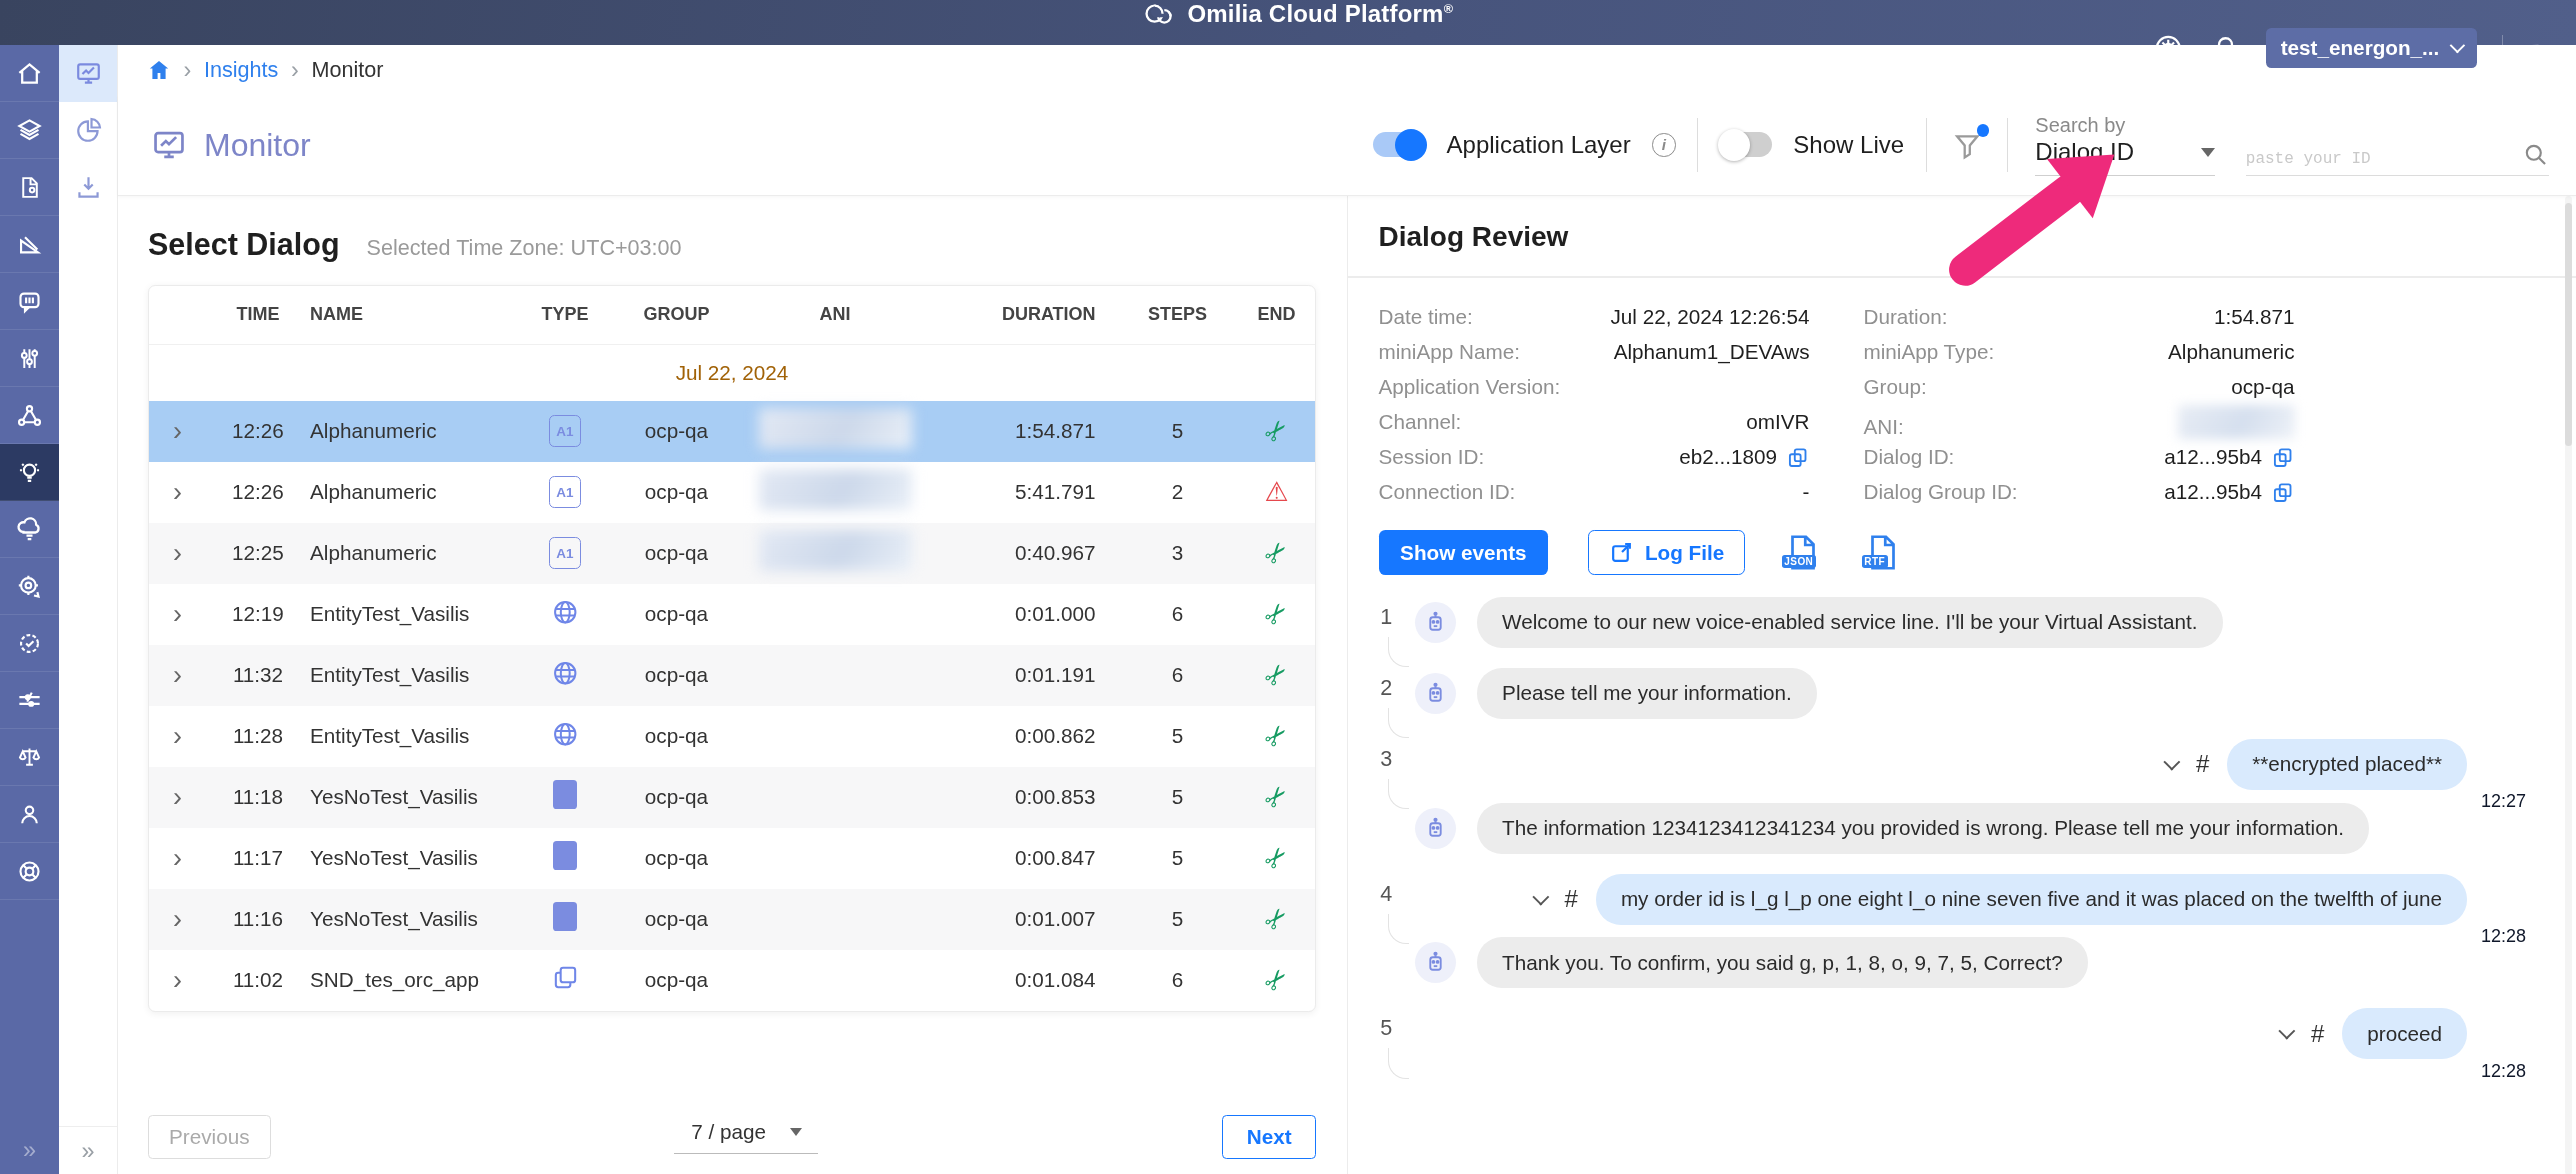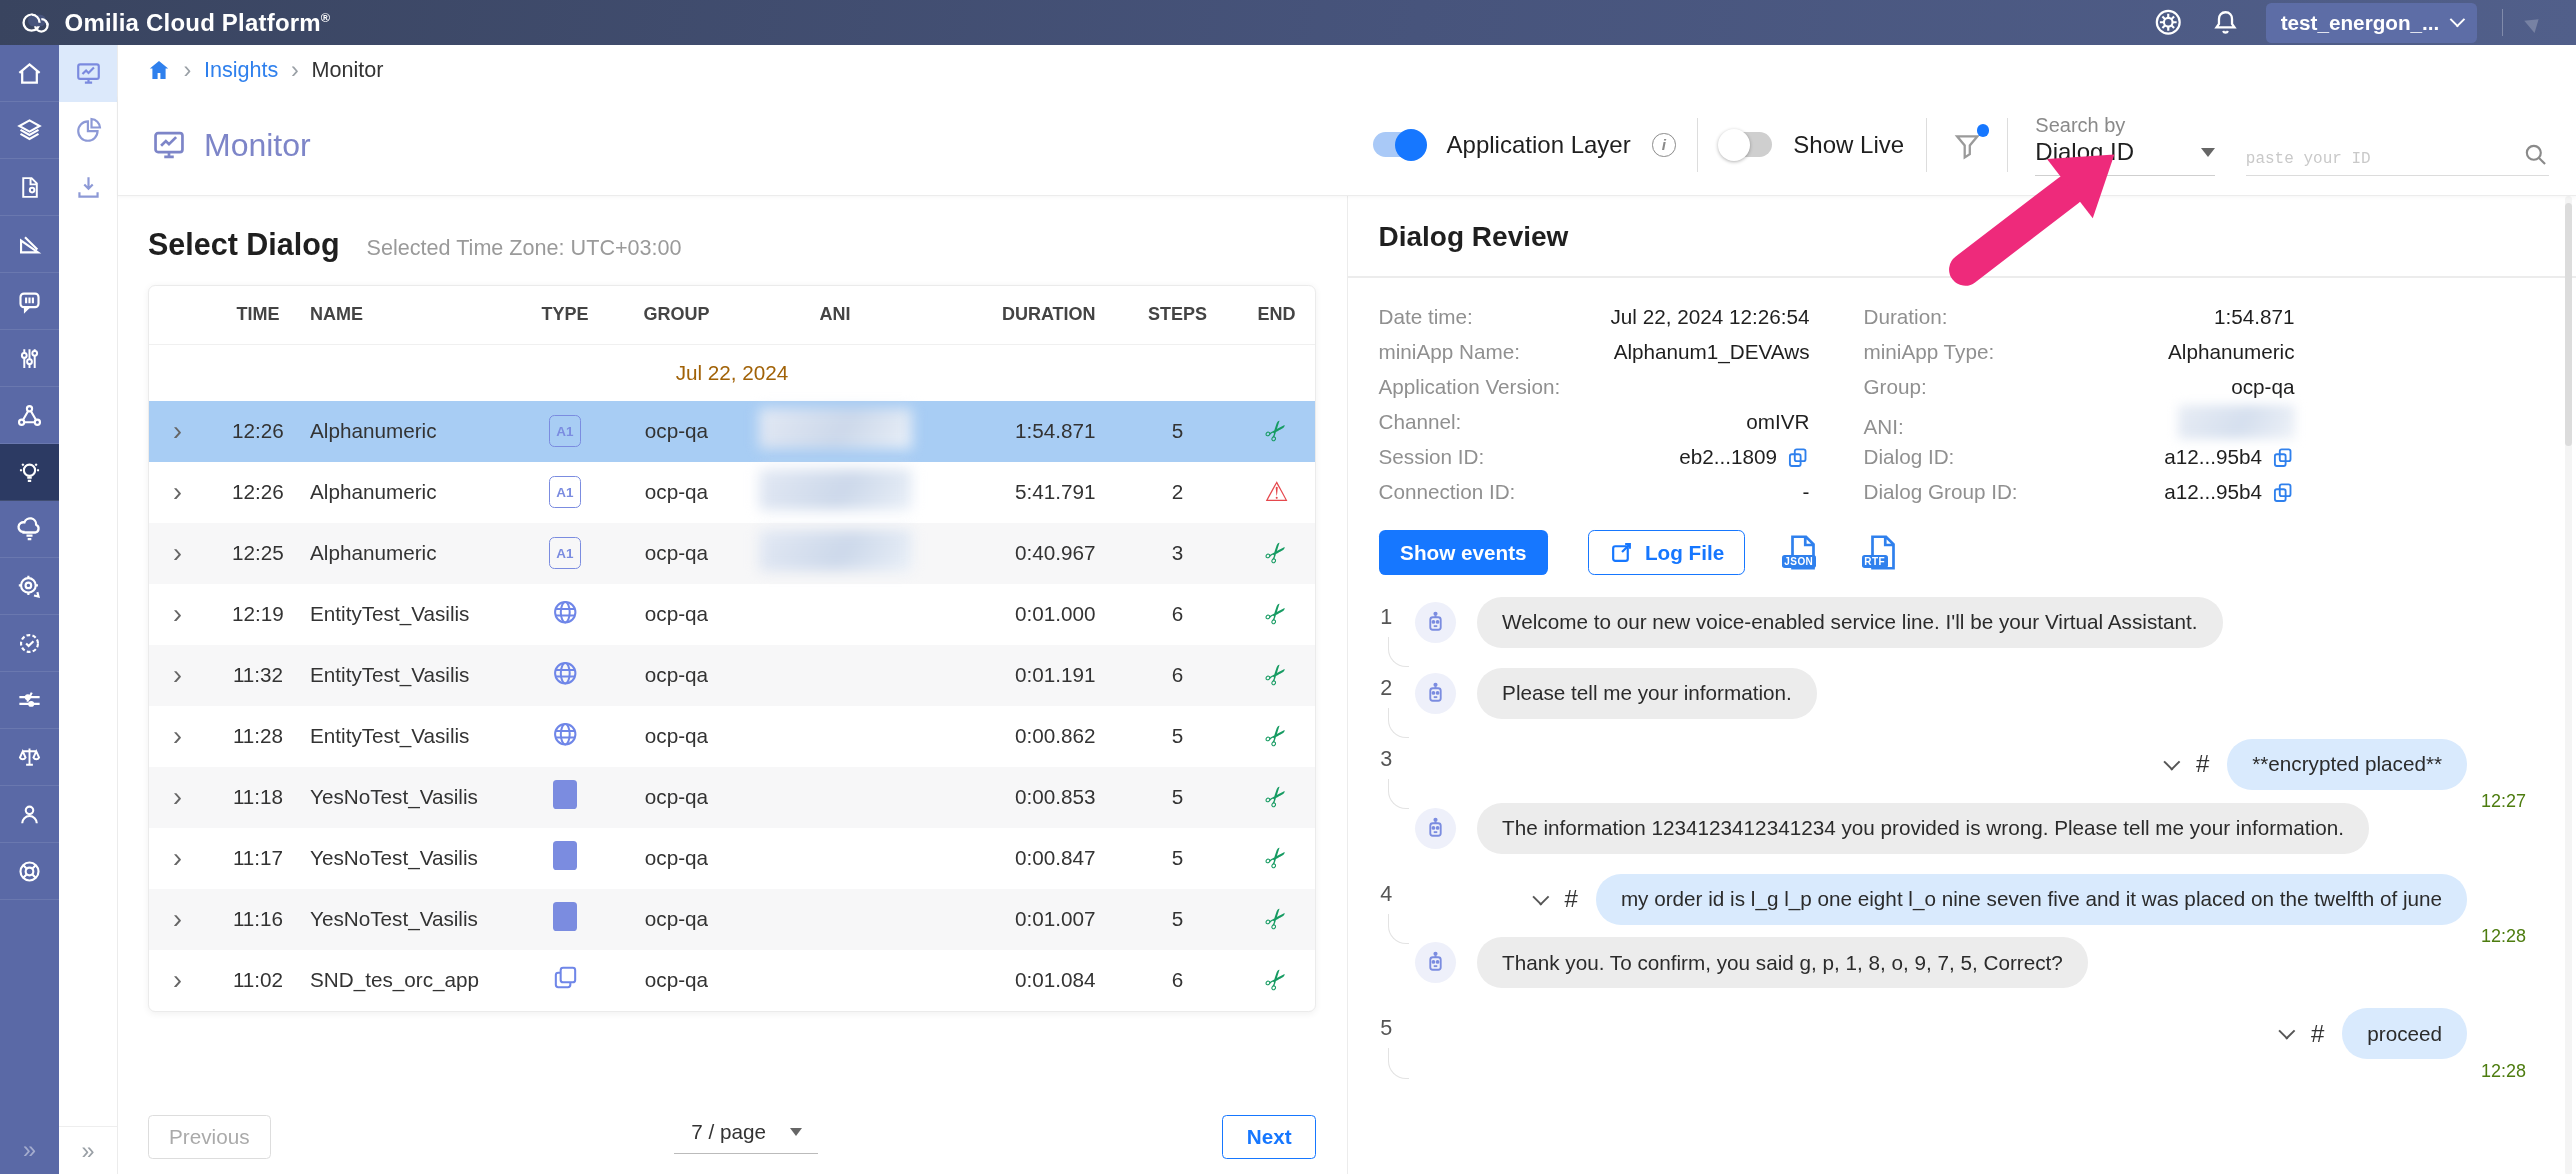--- a/index.html
+++ b/index.html
@@ -2,21 +2,21 @@
 <html style="font-size:14.4px"><head>
 <meta charset="utf-8">
 <style>
   * { box-sizing: border-box; margin: 0; padding: 0; }
   html,body { width:2576px; height:1175px; overflow:hidden; background:#fff;
     font-family:"Liberation Sans","DejaVu Sans",sans-serif; color:#333; }
   svg { display:block; }
 
   
   .topbar { height:45px; display:flex; align-items:center; padding:0 0 0 20px;
-    background:linear-gradient(100deg,#39445f 0%,#47547c 55%,#515f8a 100%); color:#fff; }
+    background:linear-gradient(100deg,#39445f 0%,#47547c 55%,#515f8a 100%); color:#fff;flex-direction:column; }
   .brand { display:flex; align-items:center; gap:12.6px; }
   .brand-name { font-size:24px; font-weight:bold; letter-spacing:0.2px; }
   .brand sup { font-size:12.6px; }
   .topbar-right { margin-left:auto; display:flex; align-items:center; gap:25px; margin-right:23.4px; }
   .tb-icon { width:32px; height:32px; display:flex; align-items:center; justify-content:center; cursor:pointer; }
   .user-chip { background:#5d6da6; border-radius:5.4px; padding:8px 14.4px; display:flex; align-items:center; gap:12.6px;
     font-size:20.7px; font-weight:bold; cursor:pointer; }
   .chev { width:10.8px; height:10.8px; border-right:2.7px solid #fff; border-bottom:2.7px solid #fff;
     transform:rotate(45deg); margin-top:-5.4px; }
   .tb-div { width:0.9px; height:27px; background:rgba(255,255,255,.28); }
@@ -142,21 +142,21 @@
     justify-content:center; color:#7b8ce0; flex:0 0 41px; }
   .bubble { border-radius:25px; padding:13.5px 25px; font-size:20.7px; color:#2b2b2b; max-width:1401px; }
   .bubble.bot { background:#ececec; }
   .bubble.user { background:#d9eafd; }
   .user-row { display:flex; align-items:center; justify-content:flex-end; gap:18px; }
   .chev-dn { width:11.7px; height:11.7px; border-right:2.2px solid #555; border-bottom:2.2px solid #555;
     transform:rotate(45deg); margin-top:-5.4px; cursor:pointer; }
   .hash { font-size:24px; color:#333; cursor:pointer; }
   .av-col { position:relative; width:41px; flex:0 0 41px; }
   .user-av { width:40px; height:40px; border-radius:50%; background:#bcdcfa; overflow:hidden; }
-  .stamp { position:absolute; top:47px; right:0; font-size:18px; color:#4d7c0f; white-space:nowrap; }
+  .stamp { position:absolute; top:47px; right:0; font-size:18px; color:#0f172a; white-space:nowrap; }
   .msg.user-first .bot-row { margin-top:12.6px; }
 
   .scrollbar { position:absolute; top:0; right:3.6px; width:7.2px; height:100%; background:#f4f4f4; border-radius:3.6px; }
   .scroll-thumb { position:absolute; top:7.2px; right:0; width:7.2px; height:243px; background:#dcdcdc; border-radius:3.6px; }
 
   .annotation { position:absolute; left:0; top:0; width:2576px; height:1175px; pointer-events:none; z-index:60; }
 </style>
 </head>
 <body>
 

